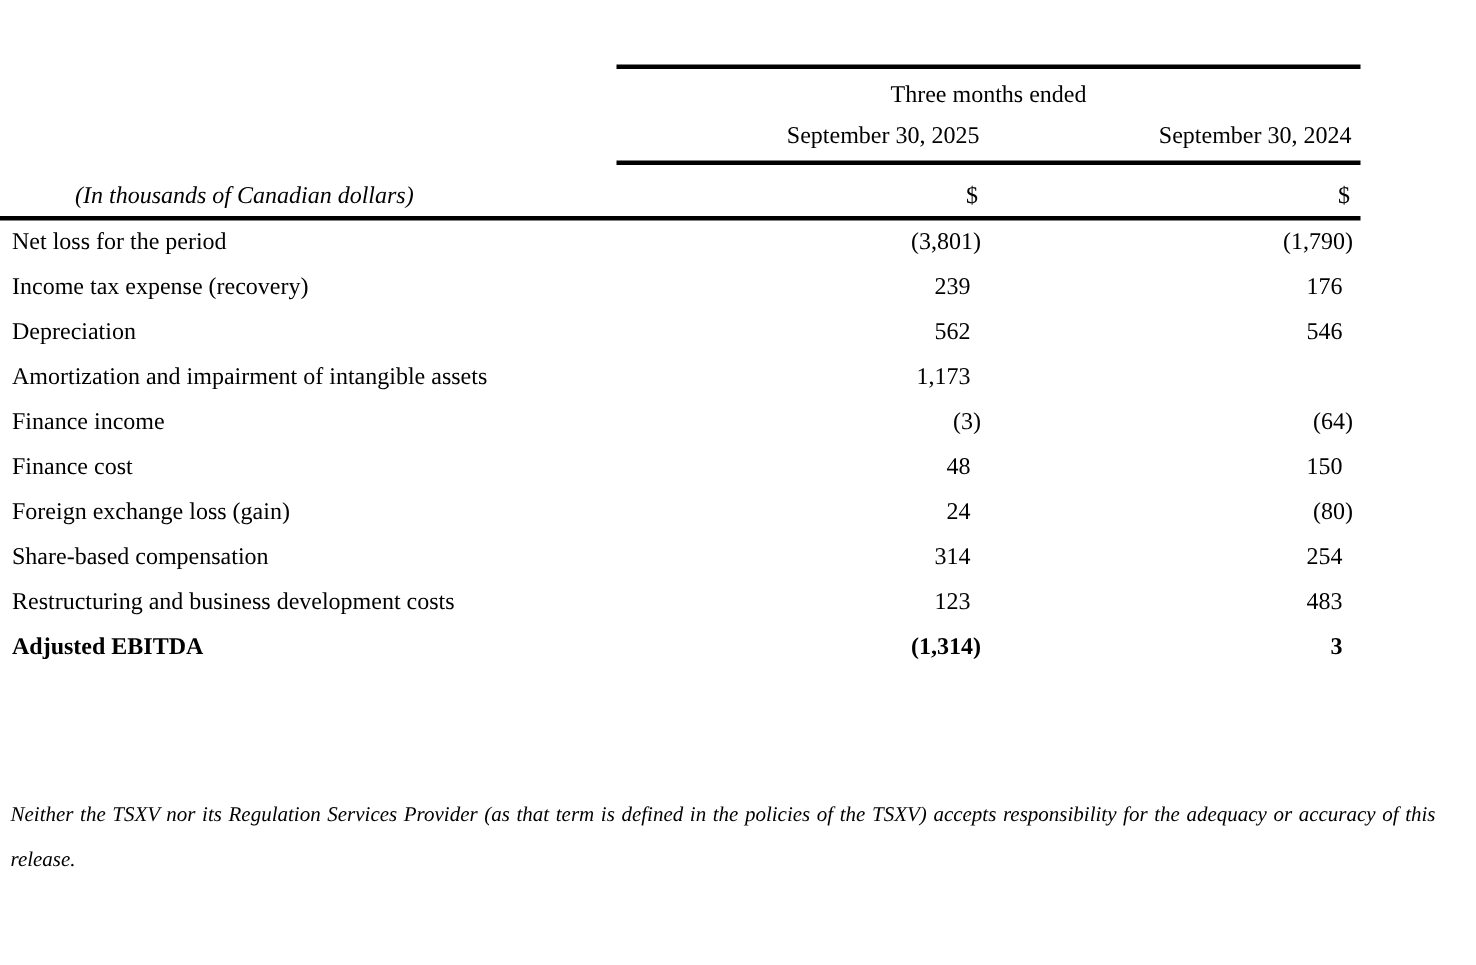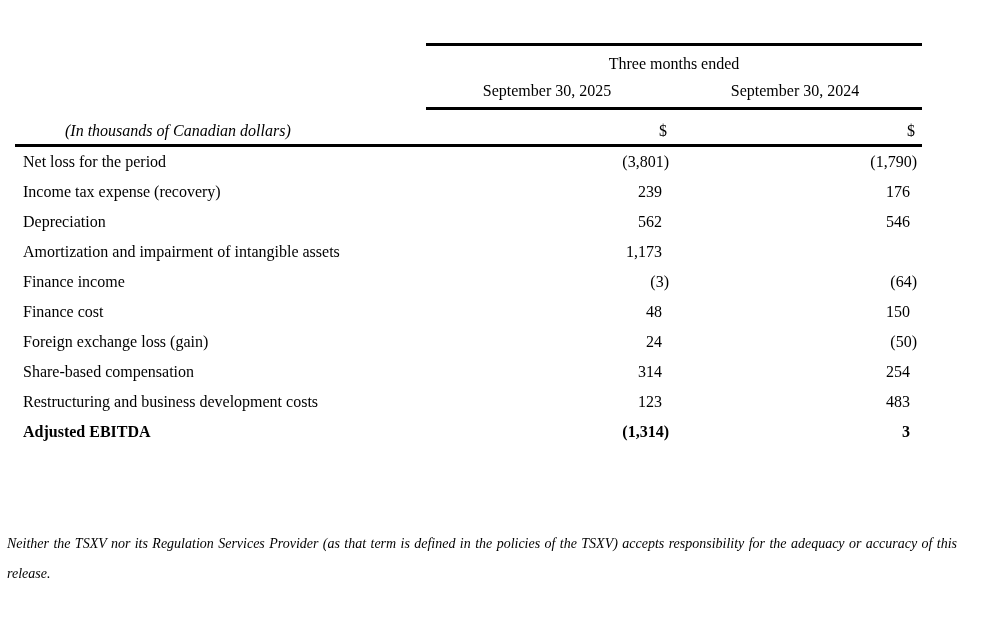--- a/index.html
+++ b/index.html
@@ -15,21 +15,21 @@
     color: #000000;
     font-family: "Liberation Serif", serif;
     font-size: 16px;
     overflow: hidden;
   }
 
   
   .fin-table {
     position: absolute;
     top: 43px;
-    left: 15px;
+    left: 0;
     width: 907px;
   }
 
   
   .thead-span {
     margin-left: 411px;
     width: 496px;
     border-top: 3px solid #000;
     border-bottom: 3px solid #000;
     box-sizing: border-box;
@@ -40,21 +40,21 @@
     height: 31px;
     padding-top: 2px;
   }
   .date-row {
     display: grid;
     grid-template-columns: 248px 248px;
     height: 28px;
     line-height: 24px;
   }
   .date-col {
-    text-align: center;
+    text-align: right;
     padding-right: 6px;
     box-sizing: border-box;
   }
 
   
   .units-row {
     display: grid;
     grid-template-columns: 411px 248px 248px;
     height: 34px;
     align-items: end;
@@ -158,21 +158,21 @@
         <div class="num">(64)</div>
       </div>
       <div class="row">
         <div class="label">Finance cost</div>
         <div class="num num-pad">48</div>
         <div class="num num-pad">150</div>
       </div>
       <div class="row">
         <div class="label">Foreign exchange loss (gain)</div>
         <div class="num num-pad">24</div>
-        <div class="num">(50)</div>
+        <div class="num">(80)</div>
       </div>
       <div class="row">
         <div class="label">Share-based compensation</div>
         <div class="num num-pad">314</div>
         <div class="num num-pad">254</div>
       </div>
       <div class="row">
         <div class="label">Restructuring and business development costs</div>
         <div class="num num-pad">123</div>
         <div class="num num-pad">483</div>

